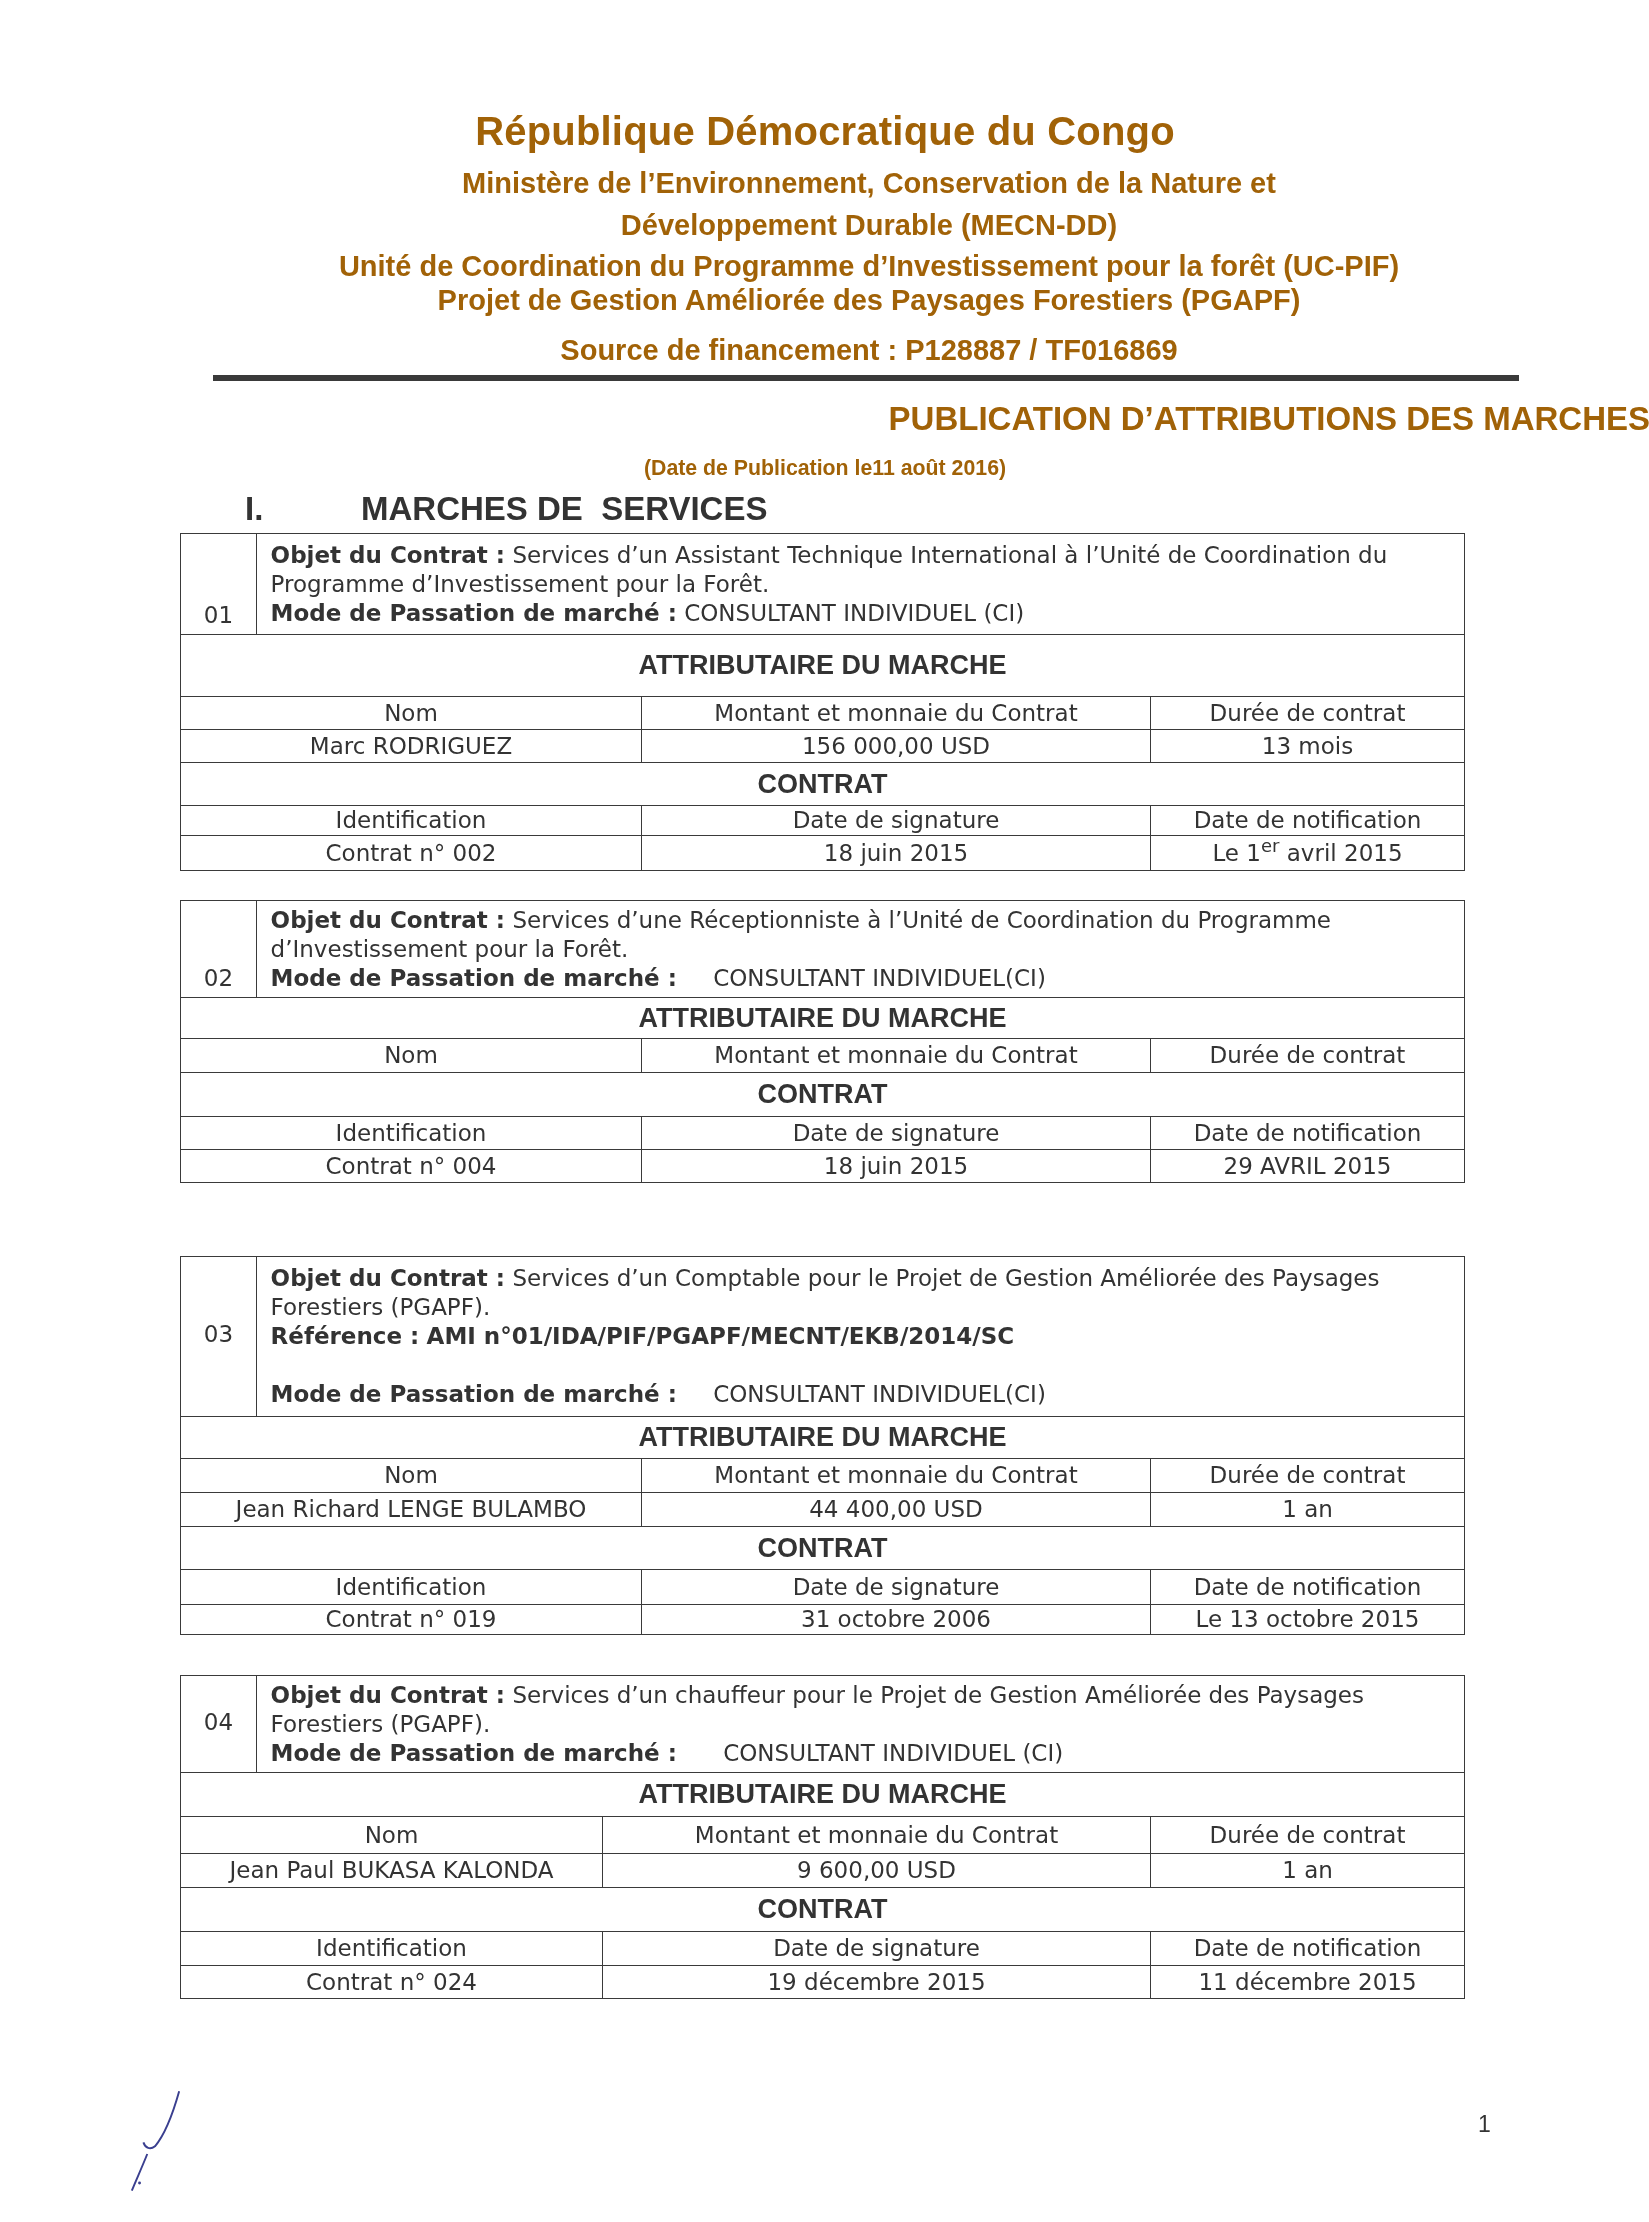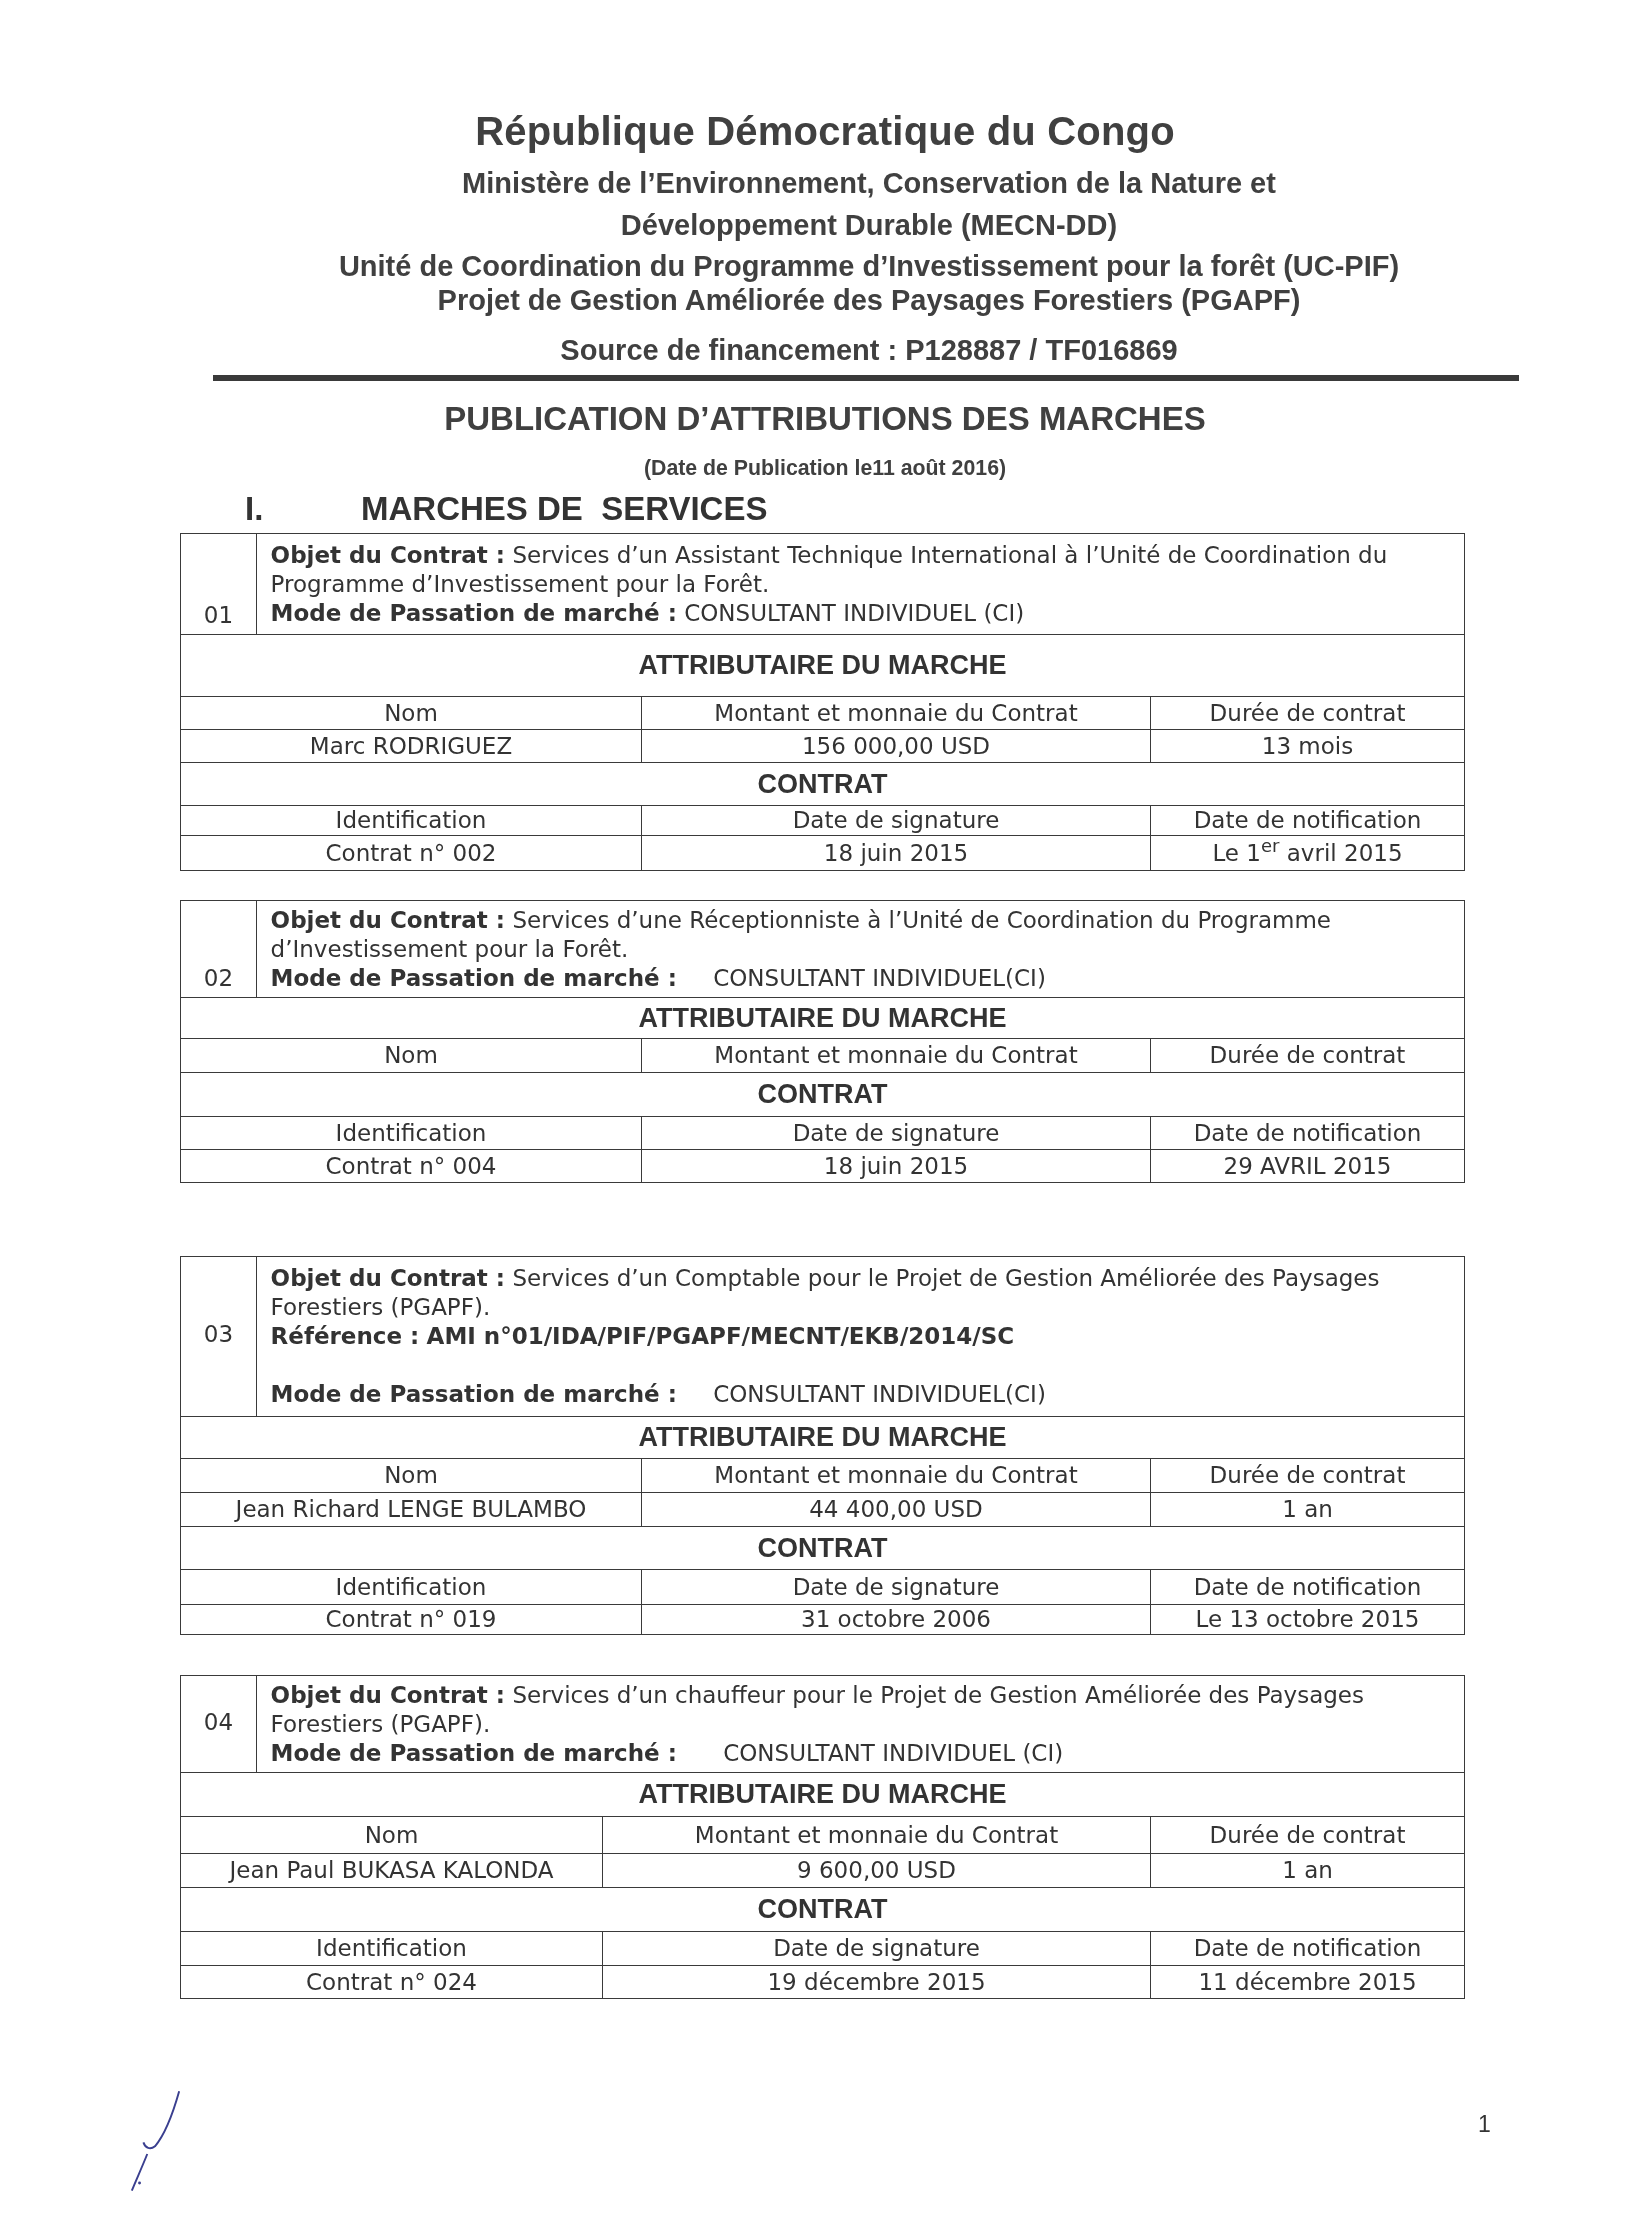--- a/index.html
+++ b/index.html
@@ -1,21 +1,21 @@
 <!DOCTYPE html>
 <html><head>
 <meta charset="utf-8">
 <style>
   html, body { margin:0; padding:0; background:#ffffff; }
   body { width:1650px; height:2222px; position:relative; overflow:hidden; color:#2b2b2b; }
-  .hdr { position:absolute; left:0; width:1650px; text-align:center; font-family:"Liberation Sans", sans-serif; font-weight:bold; color:#404040; }
+  .hdr { position:absolute; left:0; width:1650px; text-align:center; font-family:"Liberation Sans", sans-serif; font-weight:bold; color:#a16207; }
   .h-title { top:109px; font-size:40px; letter-spacing:0.2px; }
   .h-sub { font-size:29px;margin-left:44px; }
   .rule { position:absolute; left:213px; width:1306px; top:375px; height:5.8px; background:#3a3a3a; }
-  .pub { top:400px; font-size:33px; }
+  .pub { top:400px; font-size:33px;text-align:right; }
   .pubdate { top:456px; font-size:21.3px; }
   .sec { position:absolute; left:245px; top:490px; font-family:"Liberation Sans", sans-serif; font-weight:bold; font-size:33px; color:#333; }
   .sec .num { display:inline-block; width:116px; }
   table.ct { position:absolute; left:180px; width:1285px; border-collapse:collapse; font-family:"DejaVu Sans", sans-serif; color:#333; table-layout:fixed; }
   table.ct td { border:1.9px solid #3a3a3a; padding:0 9.7px; font-size:23px; line-height:29px; }
   td.no { width:56px; text-align:center; vertical-align:bottom; padding-bottom:3.9px !important; }
   td.obj { padding:3.9px 13.6px !important; }
   .lbl { font-weight:bold; }
   td.band { text-align:center; font-family:"Liberation Sans", sans-serif; font-weight:bold; font-size:27px !important; }
   td.ch { text-align:center; }

